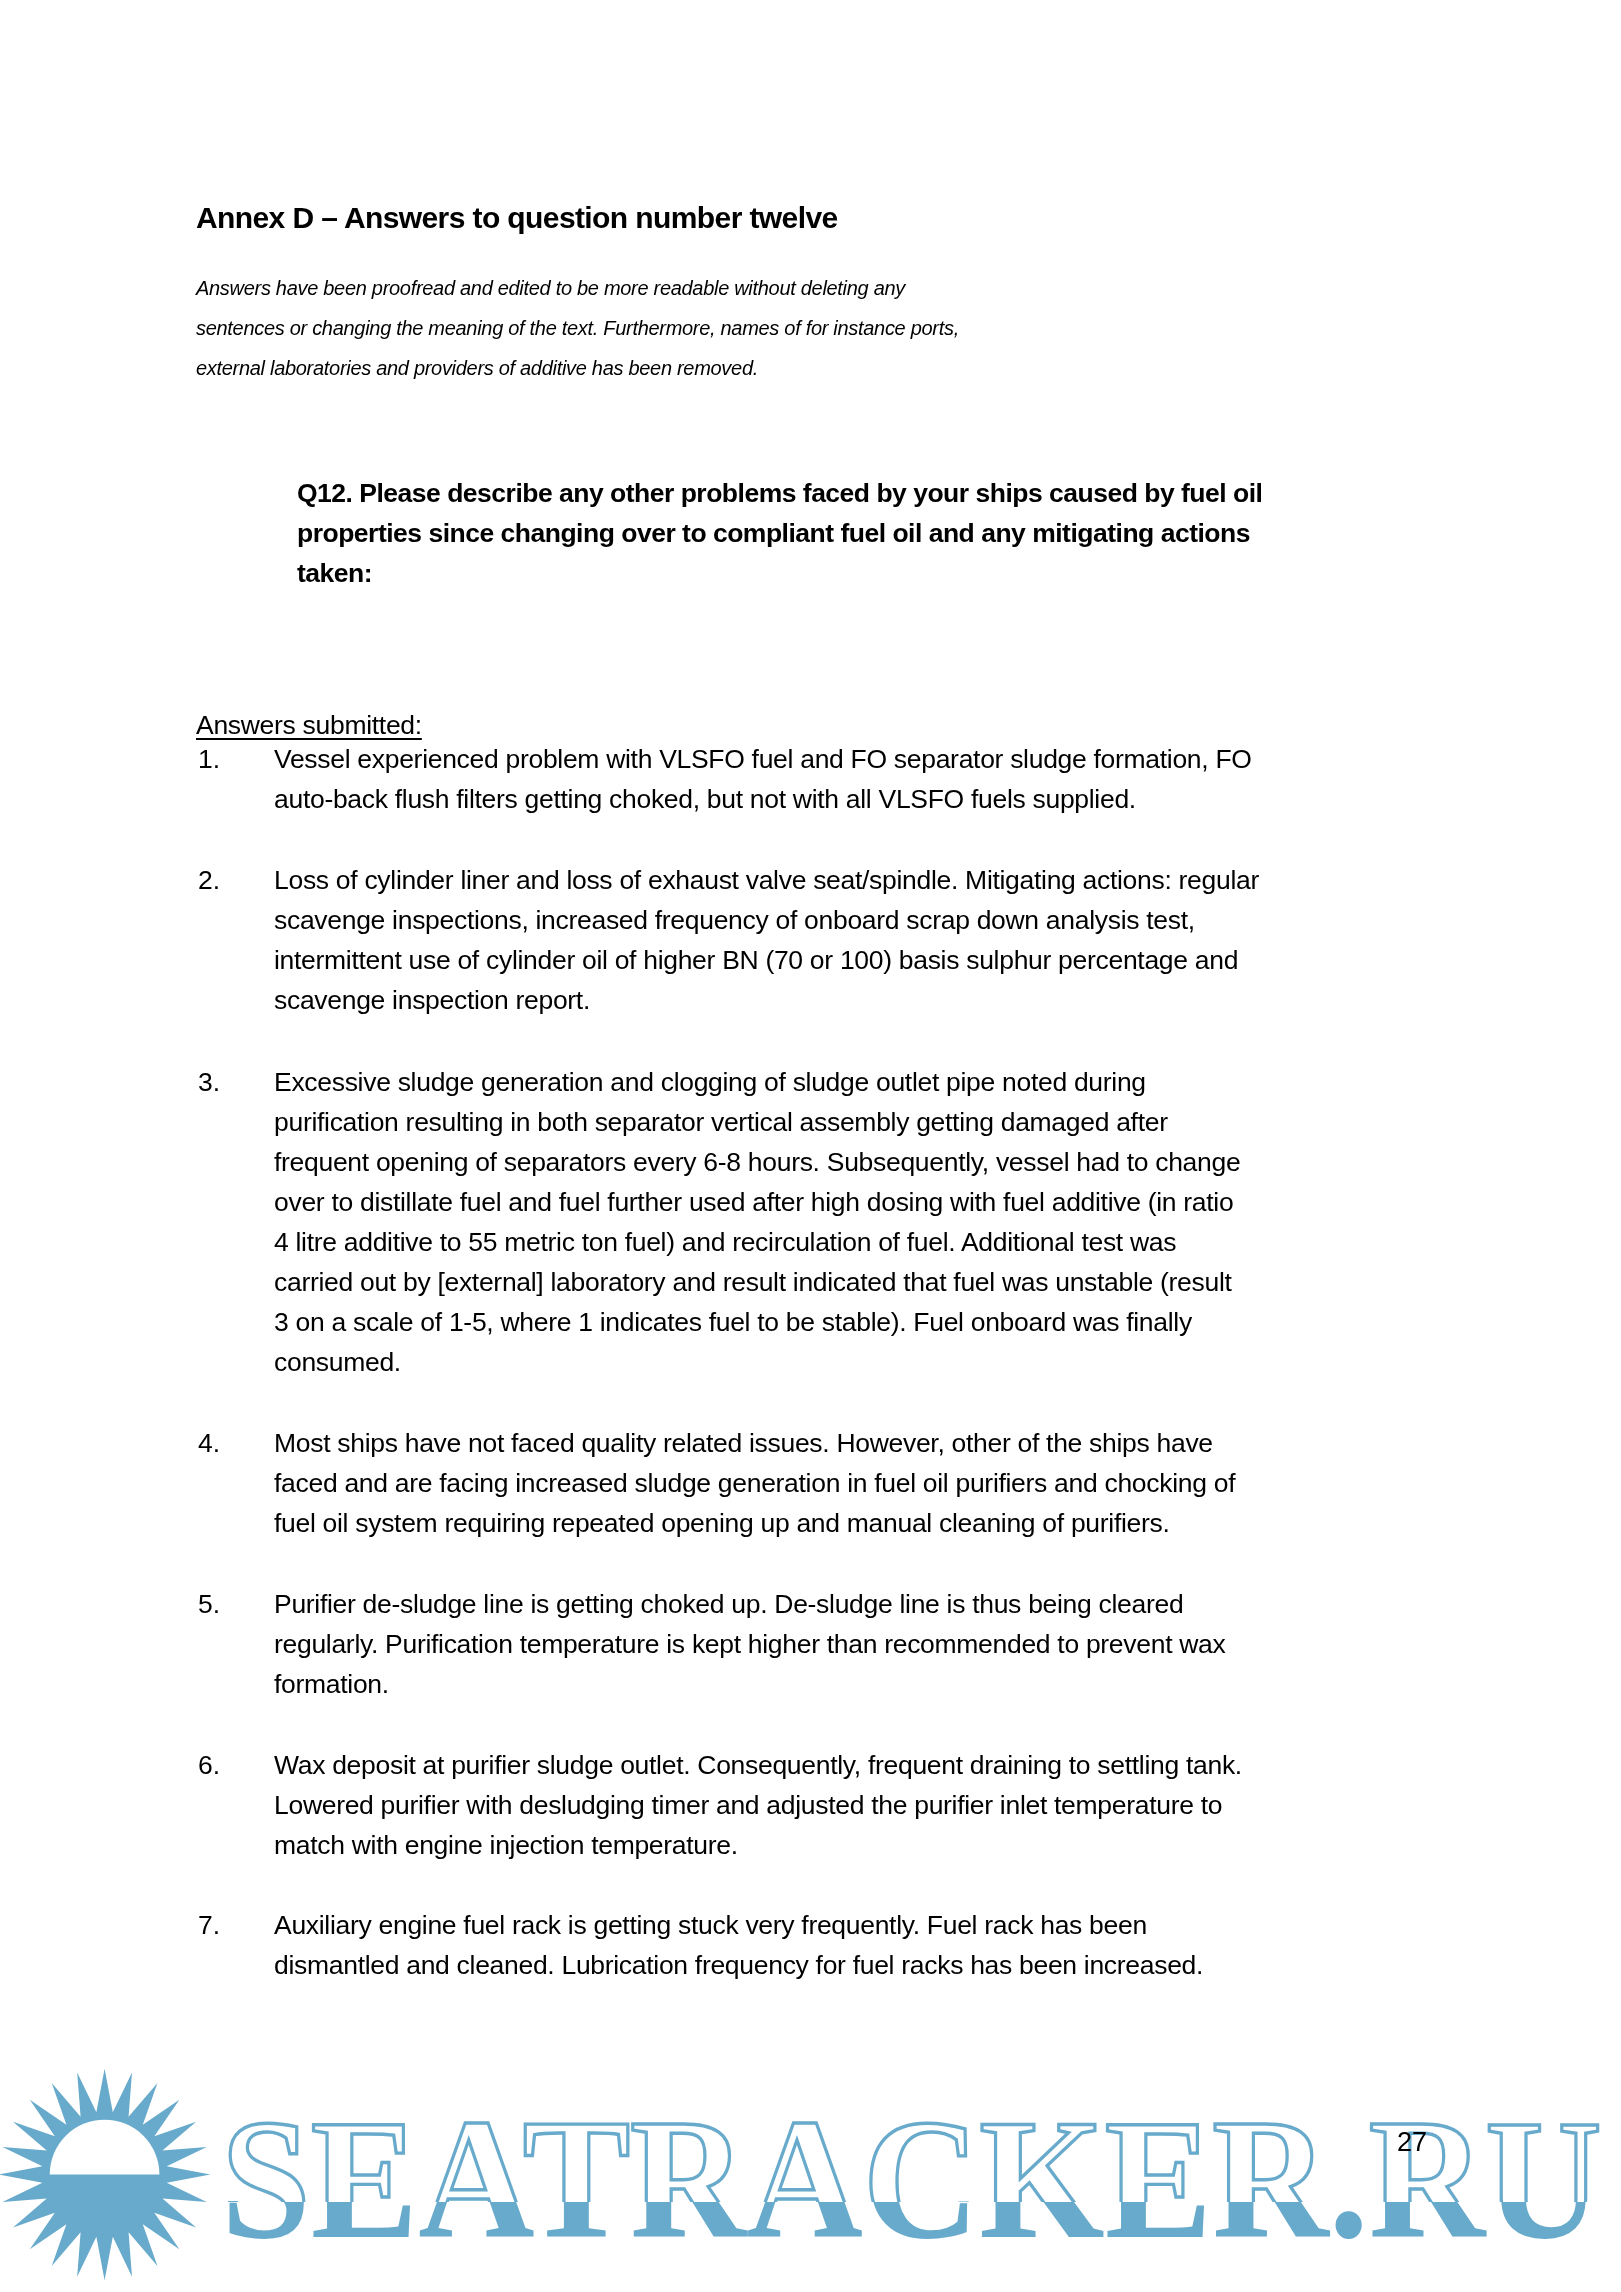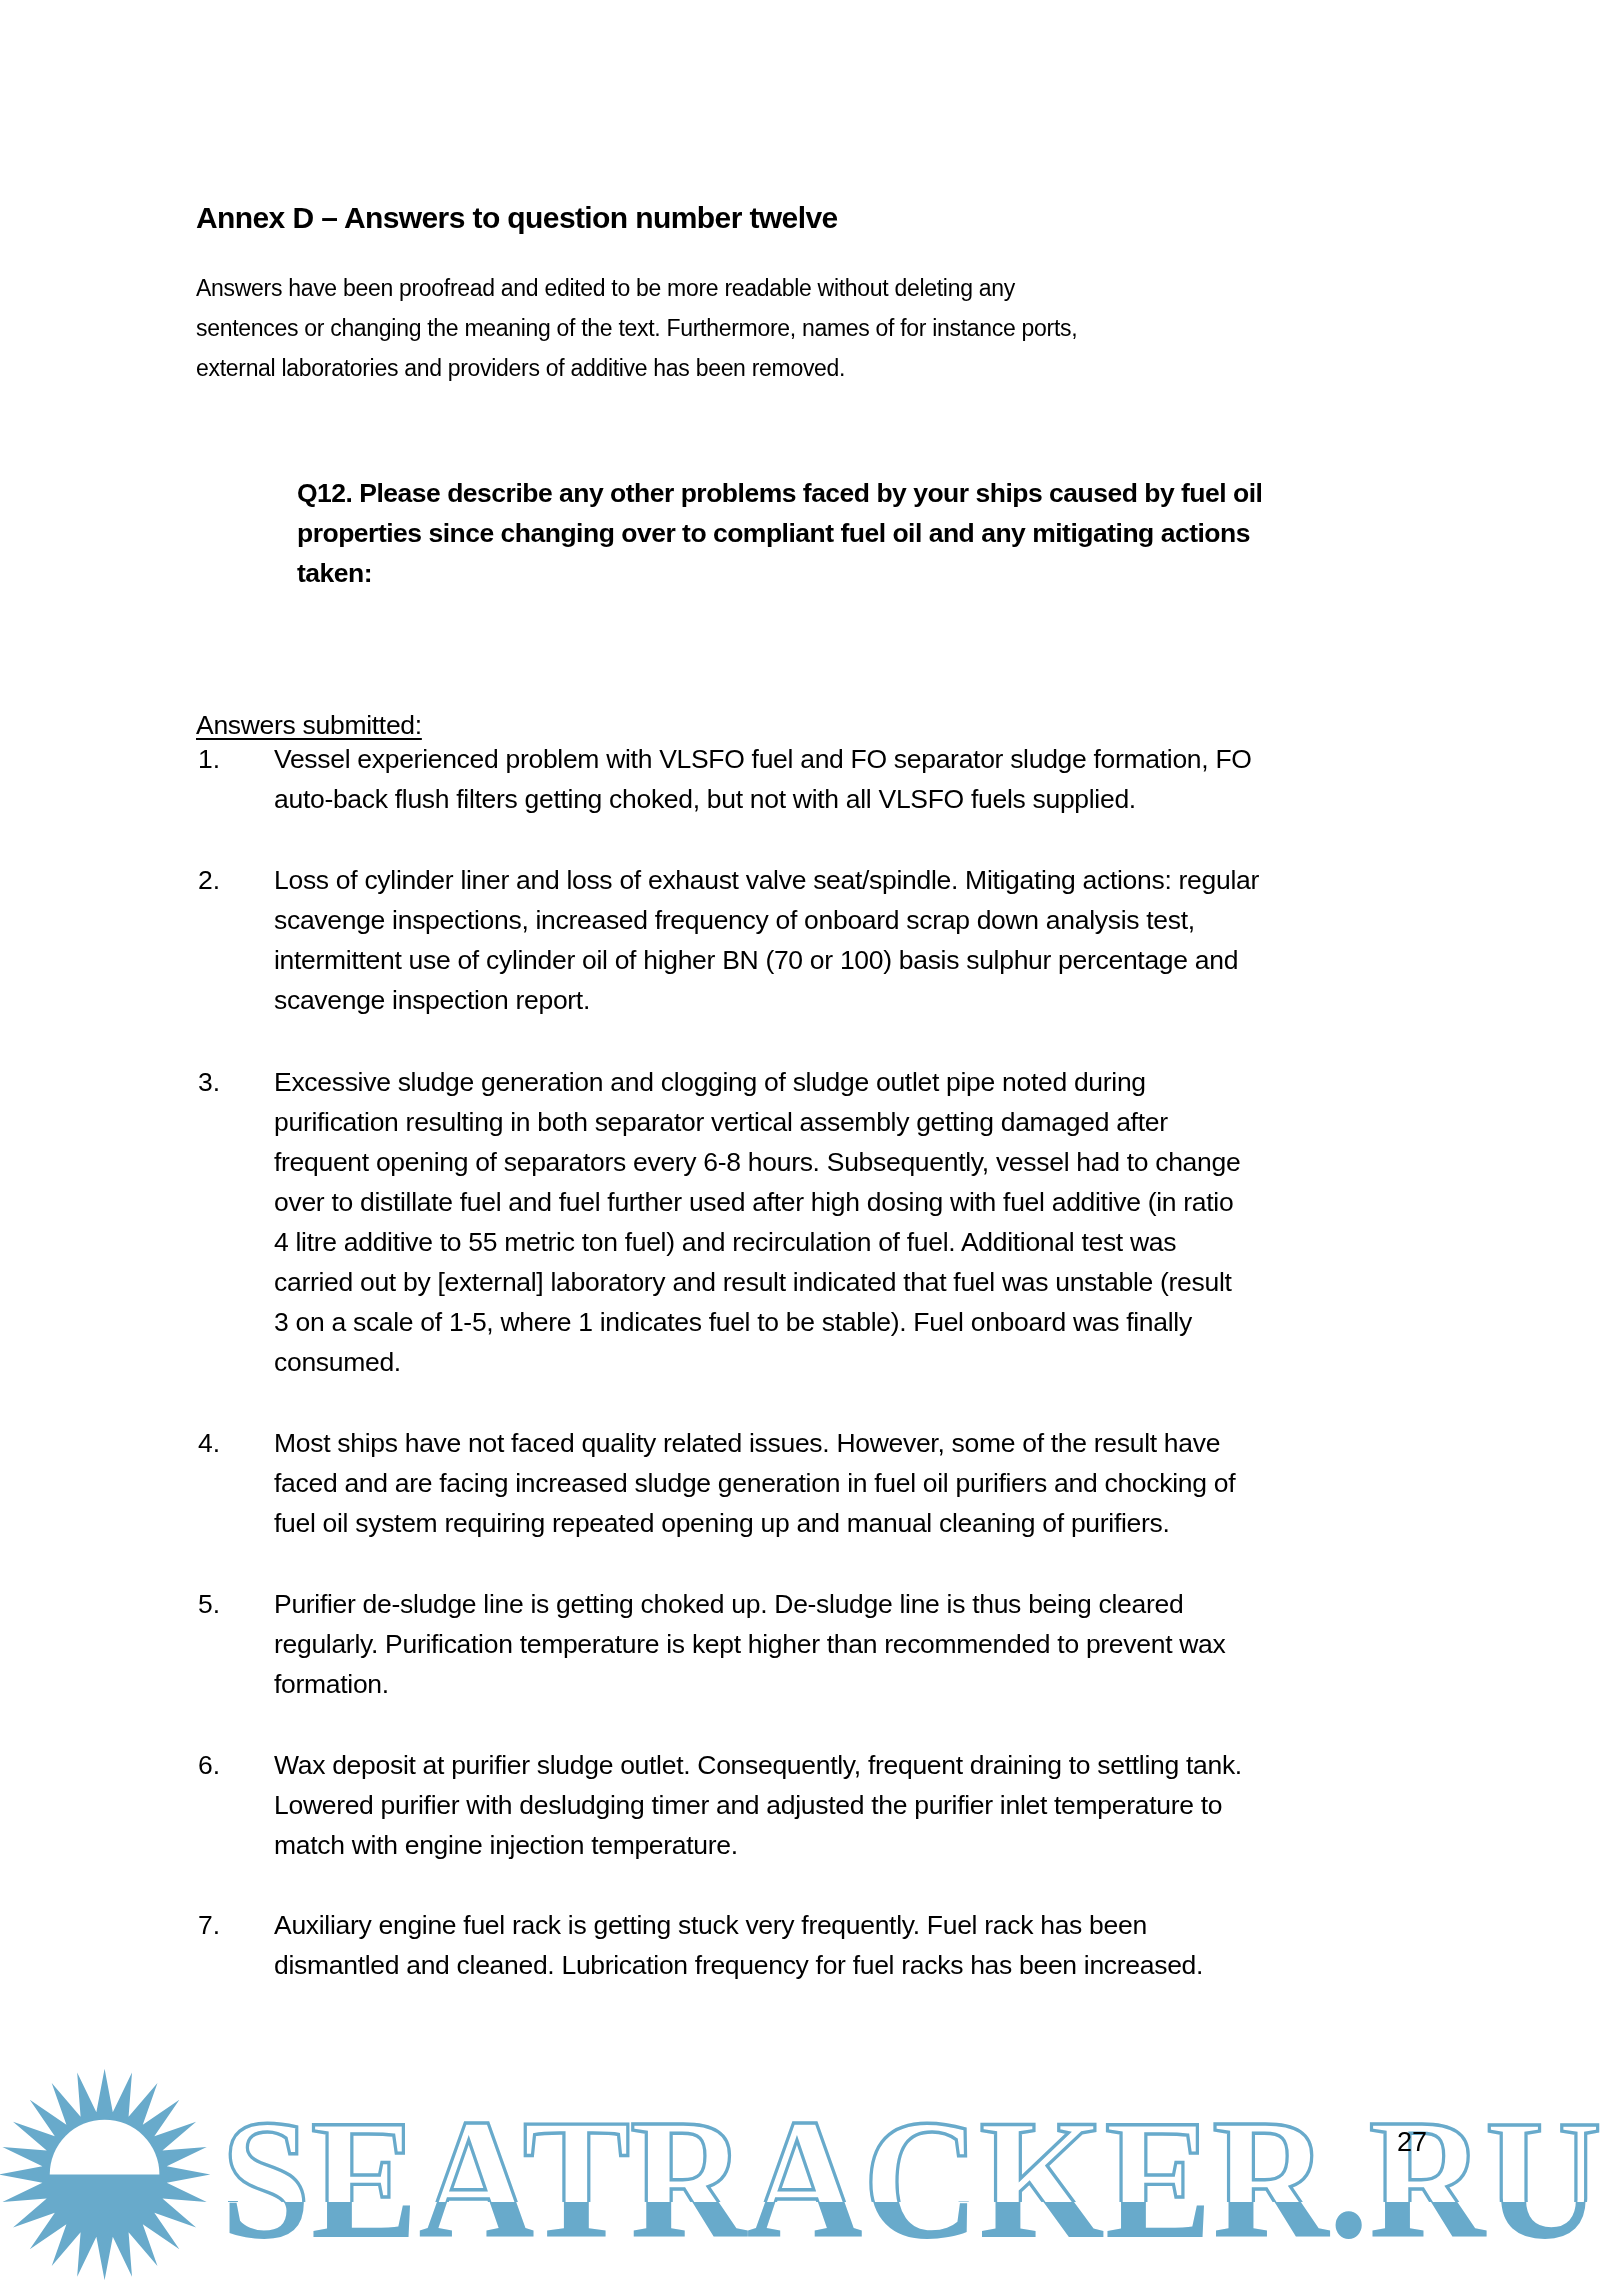--- a/index.html
+++ b/index.html
@@ -1,20 +1,20 @@
 <!DOCTYPE html>
 <html><head>
 <meta charset="utf-8">
 <style>
   html, body { margin:0; padding:0; background:#ffffff; }
   body { width:1621px; height:2293px; position:relative; overflow:hidden; color:#000; }
   .page { position:absolute; left:0; top:0; width:1363px; height:2293px; background:#fff; }
   .abs { position:absolute; }
   .heading { left:196px; top:201px; font-family:"Liberation Sans", sans-serif; font-weight:bold; font-size:30px; letter-spacing:-0.6px; white-space:nowrap; }
-  .intro { left:196px; top:268px; font-family:"Liberation Sans", sans-serif; font-size:23px; line-height:40px; letter-spacing:-0.3px; }
+  .intro { left:196px; top:268px; font-family:"Liberation Sans", sans-serif; font-style:italic; font-size:20px; line-height:40px; letter-spacing:-0.3px; }
   .intro .line, .q .line, .item .line { display:block; white-space:nowrap; }
   .q { left:297px; top:473px; font-family:"Liberation Sans", sans-serif; font-weight:bold; font-size:26.5px; line-height:40px; letter-spacing:-0.5px; }
   .sub { left:196px; top:679px; font-family:"Liberation Sans", sans-serif; font-size:26.5px; line-height:40px; text-decoration:underline; text-underline-offset:3.9px; letter-spacing:-0.3px; white-space:nowrap;margin-top:26px; }
   .item { left:196px; width:1274px; font-family:"Liberation Sans", sans-serif; font-size:26.5px; line-height:40px; }
   .item .num { position:absolute; left:2px; top:0; }
   .item .body { position:absolute; left:78px; top:0; letter-spacing:-0.3px; }
   .pagenum { left:1397px; top:2127px; font-family:"Liberation Sans", sans-serif; font-size:27px; z-index:3; }
   .watermark { left:0; top:2058px; width:1621px; height:234px; z-index:2; }
 </style>
 </head>
@@ -64,21 +64,21 @@
           <span class="line">over to distillate fuel and fuel further used after high dosing with fuel additive (in ratio</span>
           <span class="line">4 litre additive to 55 metric ton fuel) and recirculation of fuel. Additional test was</span>
           <span class="line">carried out by [external] laboratory and result indicated that fuel was unstable (result</span>
           <span class="line">3 on a scale of 1-5, where 1 indicates fuel to be stable). Fuel onboard was finally</span>
           <span class="line">consumed.</span>
         </div>
       </div>
       <div class="abs item" style="top: 1423px;">
         <span class="num">4.</span>
         <div class="body">
-          <span class="line">Most ships have not faced quality related issues. However, some of the result have</span>
+          <span class="line">Most ships have not faced quality related issues. However, other of the ships have</span>
           <span class="line">faced and are facing increased sludge generation in fuel oil purifiers and chocking of</span>
           <span class="line">fuel oil system requiring repeated opening up and manual cleaning of purifiers.</span>
         </div>
       </div>
       <div class="abs item" style="top: 1584px;">
         <span class="num">5.</span>
         <div class="body">
           <span class="line">Purifier de-sludge line is getting choked up. De-sludge line is thus being cleared</span>
           <span class="line">regularly. Purification temperature is kept higher than recommended to prevent wax</span>
           <span class="line">formation.</span>

